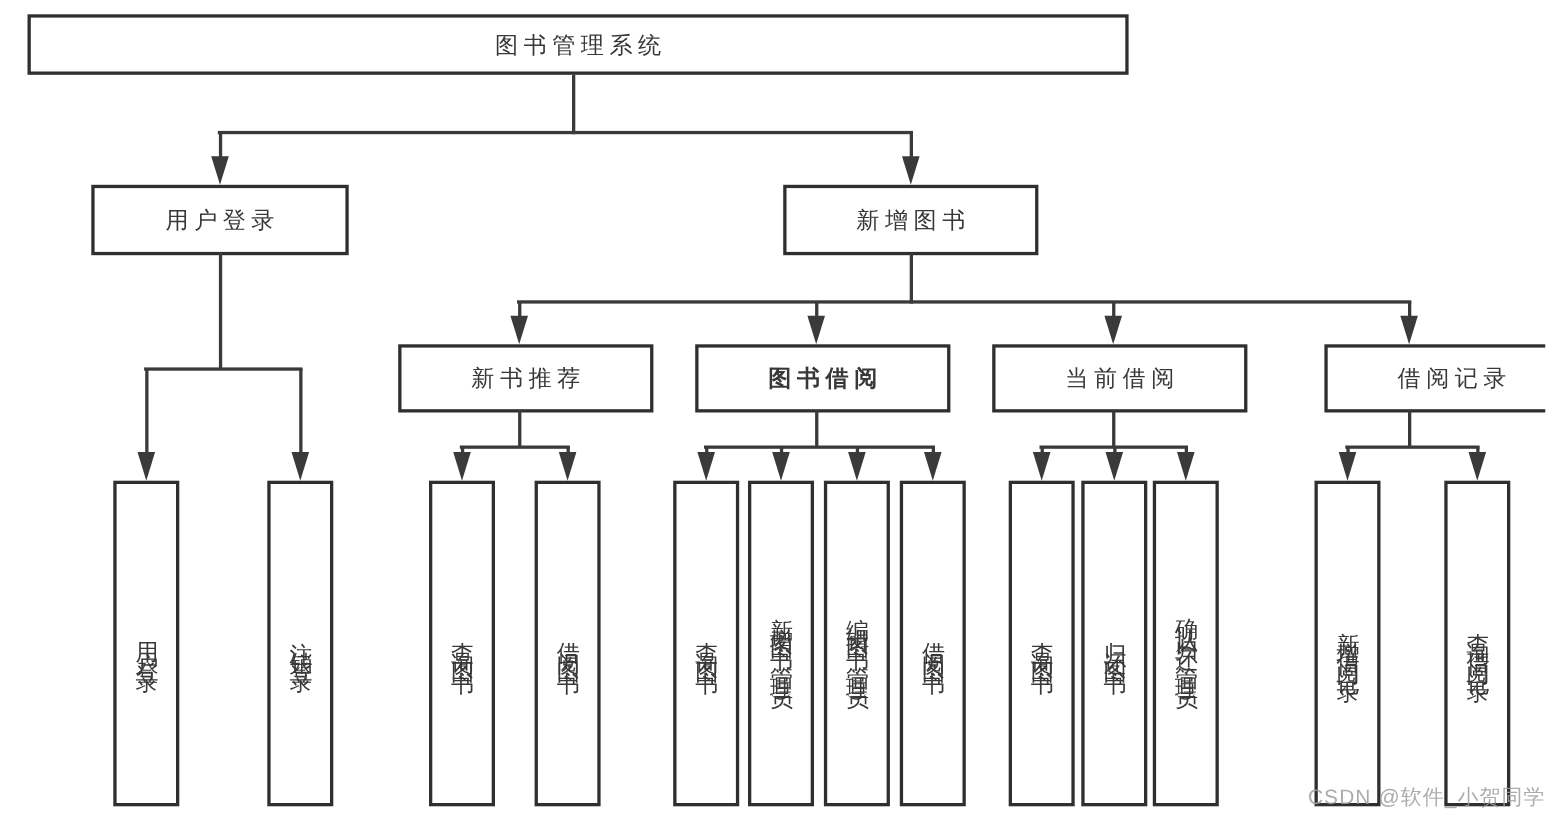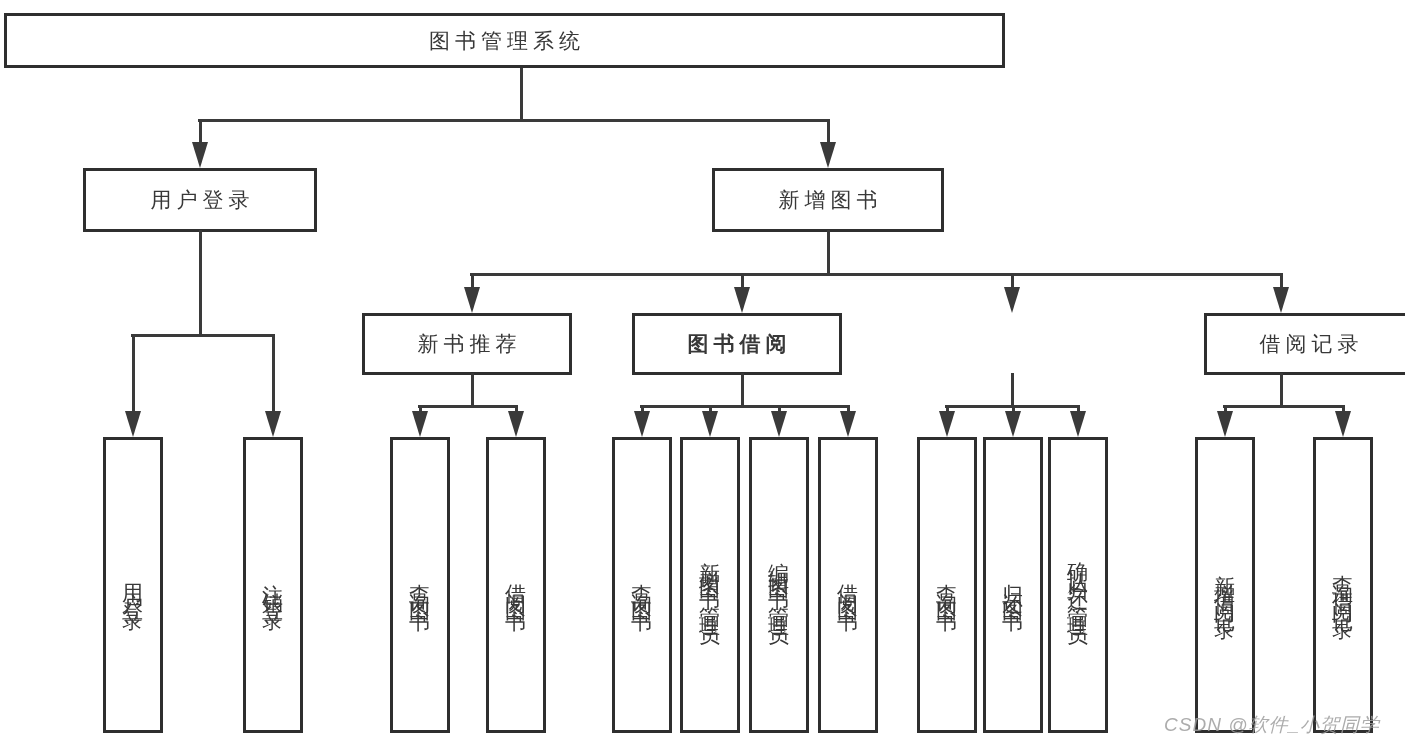--- a/index.html
+++ b/index.html
@@ -33,67 +33,69 @@
   }
   .box.v span {
     writing-mode: vertical-rl;
     text-orientation: mixed;
     font-size: 21px;
     letter-spacing: 9px;
     line-height: 1.2;
     white-space: nowrap;
   }
   .lvl2 { top: 168px; height: 64px; }
-  .lvl3 { top: 313px; width: 210px; height: 62px; }
+  .lvl3 { top: 313px; width: 232px; height: 62px; }
   .leaf { top: 437px; width: 60px; height: 296px; }
   .conn {
     position: absolute;
     background: #3a3a3a;
   }
   .ahead {
     position: absolute;
     width: 0;
     height: 0;
     border-left: 8px solid transparent;
     border-right: 8px solid transparent;
     border-top: 26px solid #3a3a3a;
   }
   .watermark {
     position: absolute;
     top: 712px;
-    right: 25px;
+    right: 0;
     font-size: 19px;
     letter-spacing: 1px;
     color: rgba(158, 158, 158, 0.85);
     white-space: nowrap;
     z-index: 5;
-    font-style: italic;
   }
 </style>
 </head>
 <body>
 
 <div class="stage">
 
-  <div class="box h" style="left:4px; top:13px; width:1001px; height:55px;">
+  <div class="box h" style="left:25px; top:13px; width:1001px; height:55px;">
     <span>图书管理系统</span>
   </div>
 
   <div class="box h lvl2" style="left:83px; width:234px;">
     <span>用户登录</span>
   </div>
   <div class="box h lvl2" style="left:712px; width:232px;">
     <span>新增图书</span>
   </div>
 
   <div class="box h lvl3" style="left:362px;">
     <span>新书推荐</span>
   </div>
   <div class="box h lvl3" style="left:632px;font-weight:bold;">
     <span>图书借阅</span>
+  </div>
+  <div class="box h lvl3" style="left:902px;">
+    <span>当前借阅</span>
   </div>
   <div class="box h lvl3" style="left:1204px;">
     <span>借阅记录</span>
   </div>
 
   <div class="box v leaf" style="left:103px;">
       <span>用户登录</span>
     </div>
   <div class="box v leaf" style="left:243px;">
       <span>注销登录</span>

